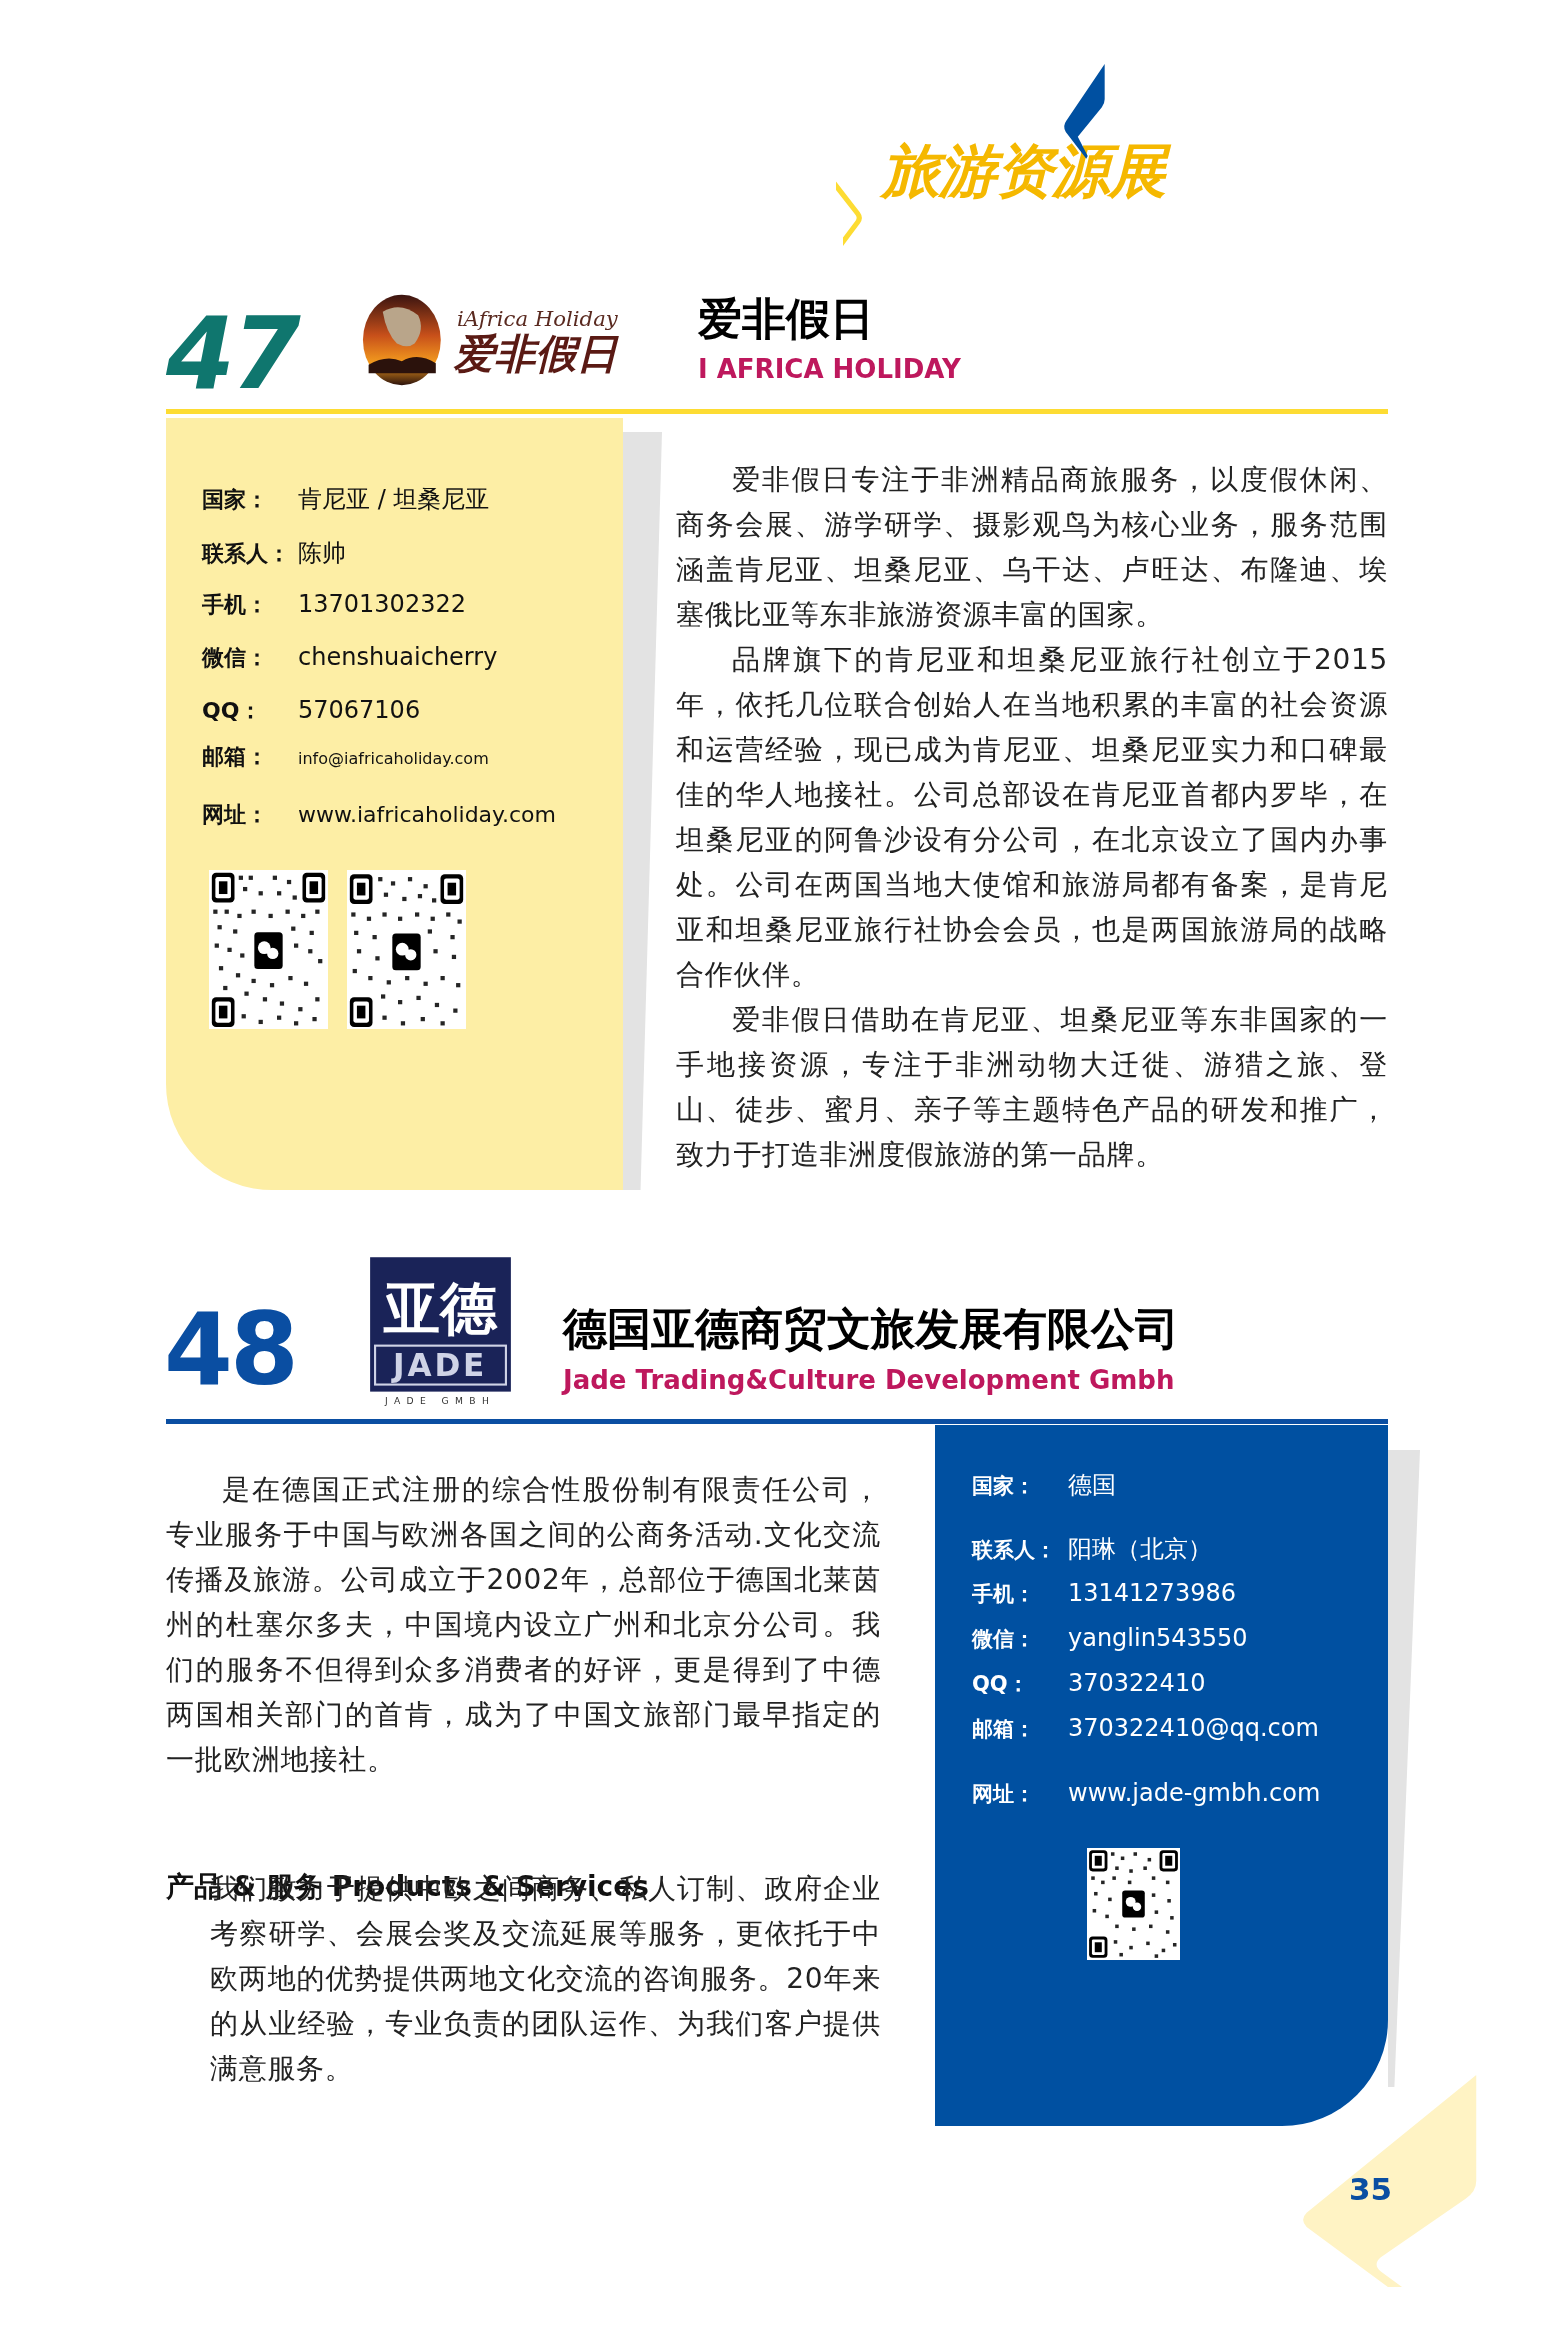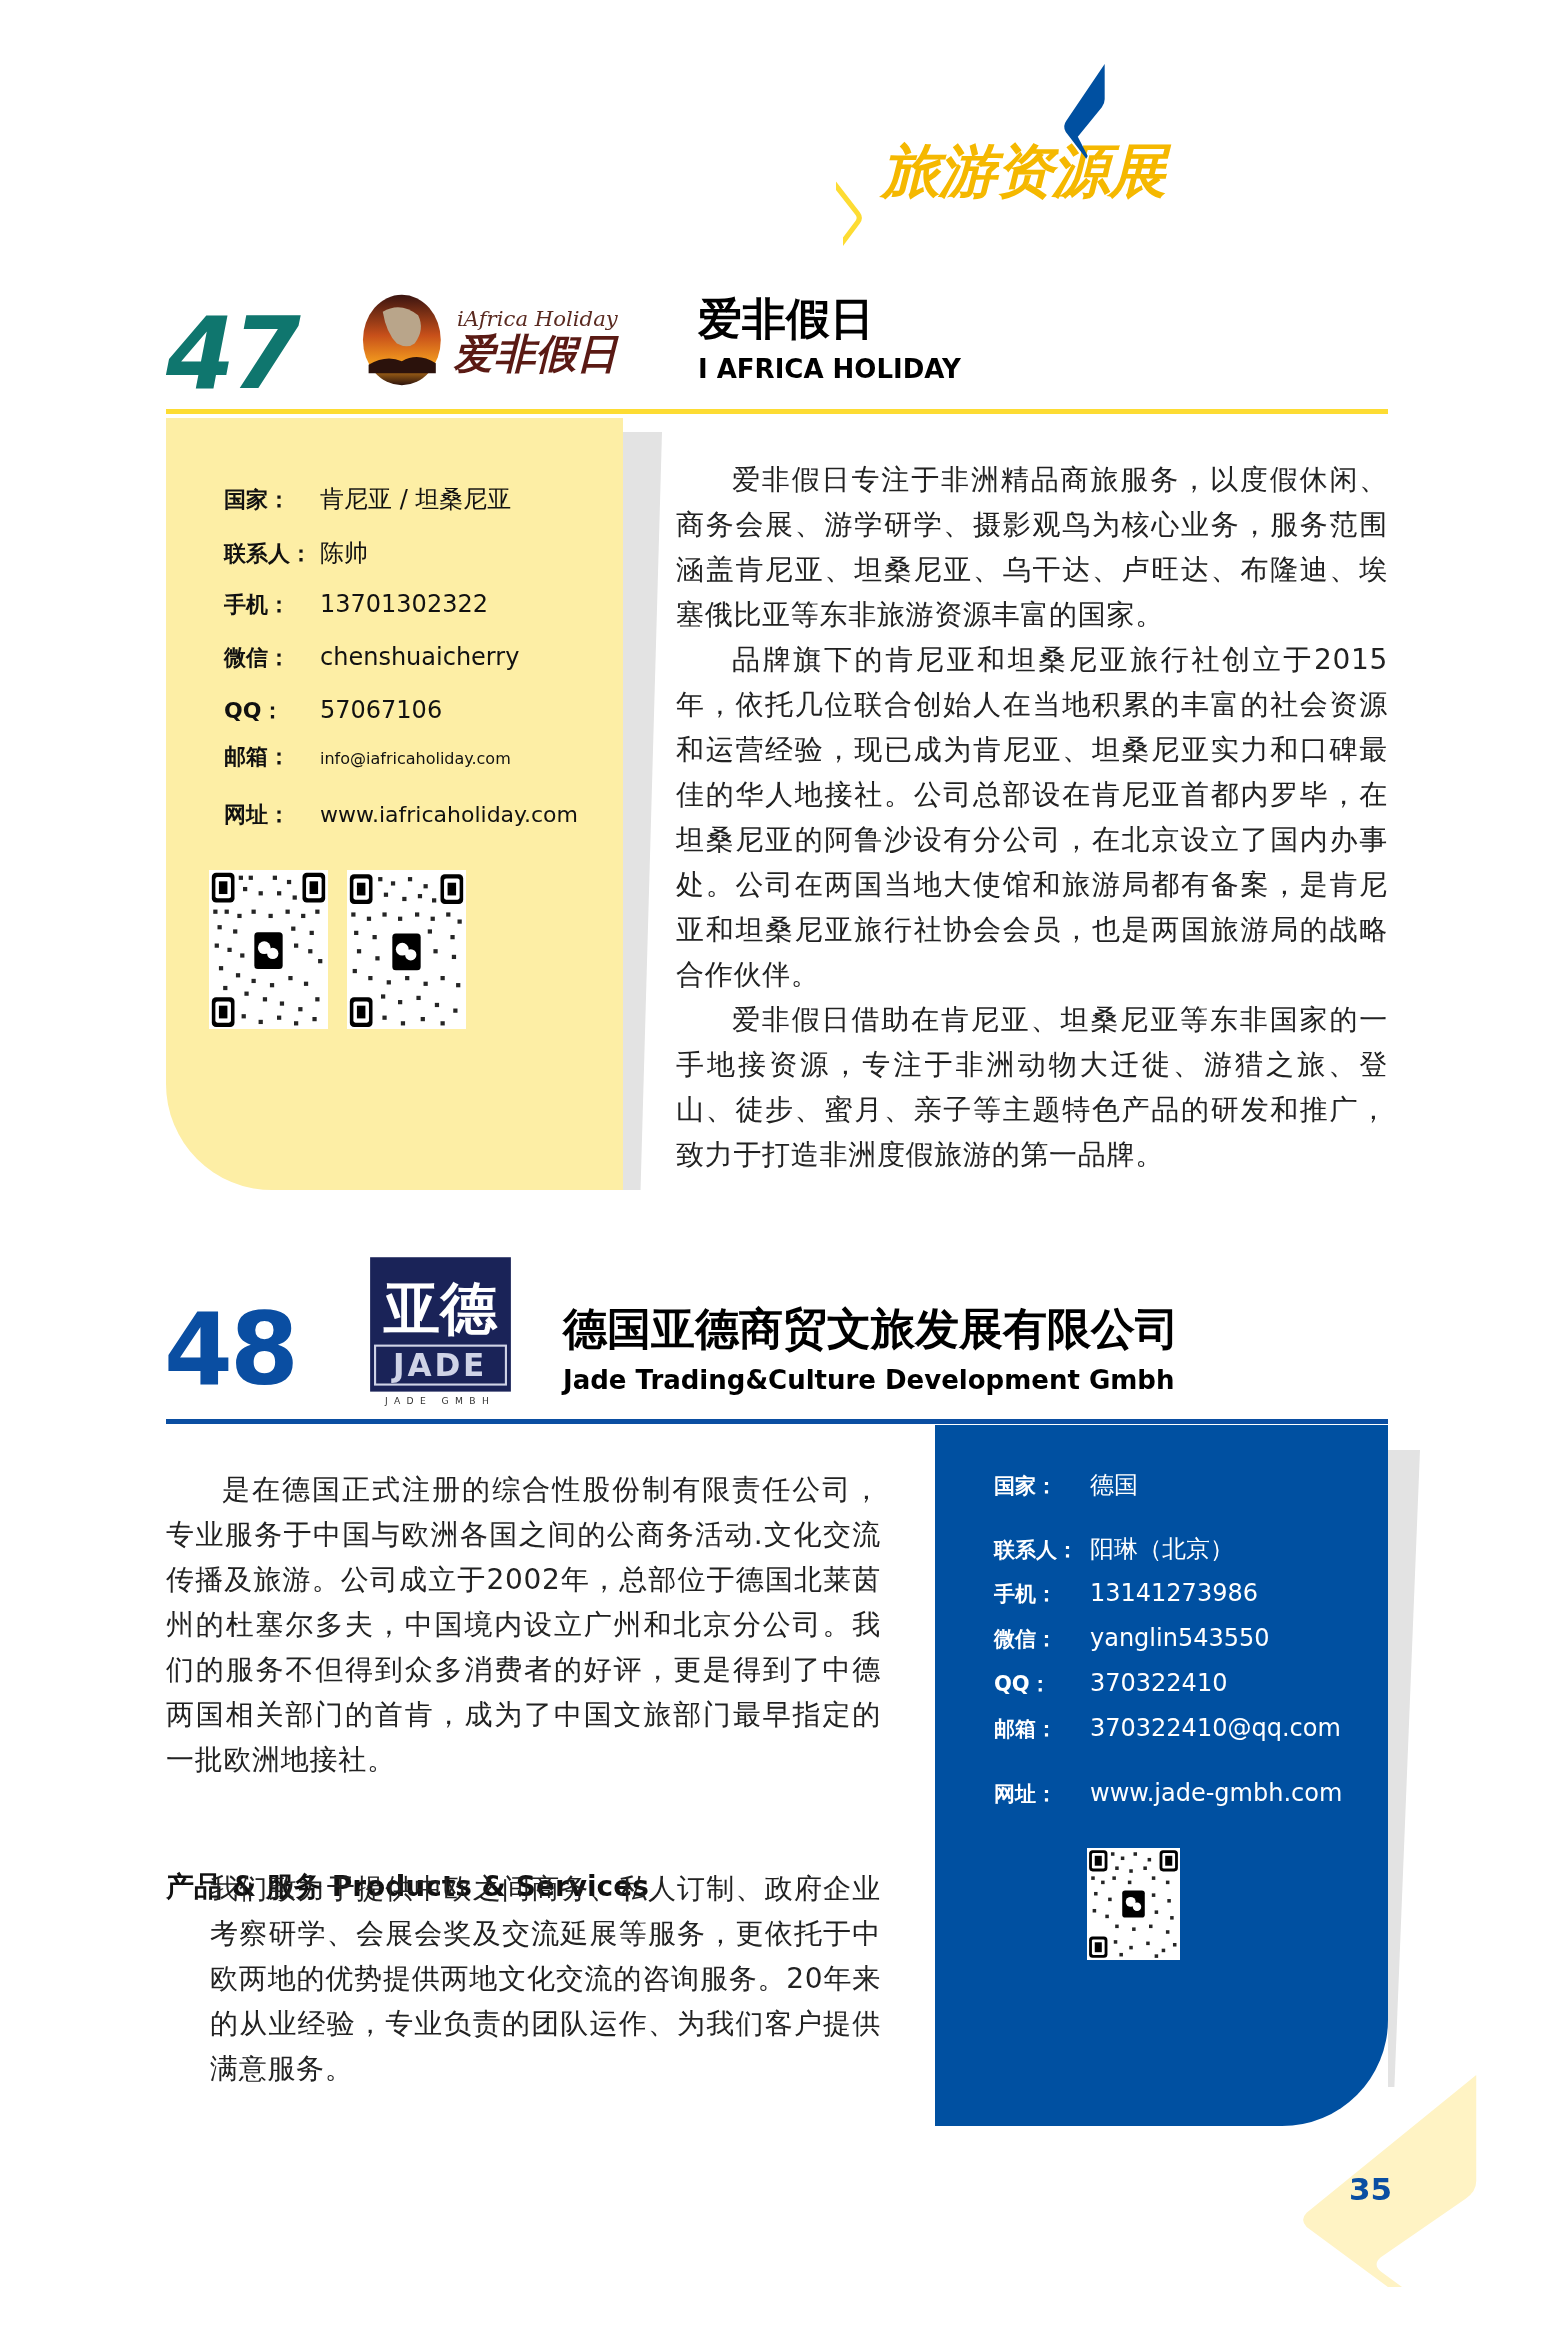--- a/index.html
+++ b/index.html
@@ -16,31 +16,31 @@
   
   .sec-num{position:absolute;font-family:"DejaVu Sans",sans-serif;font-weight:bold;line-height:1;}
   .num47{left:166px;top:304px;font-size:99px;color:#0f766e;letter-spacing:-2.8px;font-style:italic;}
   .num48{left:164px;top:1300px;font-size:99px;color:#0a4ea2;letter-spacing:-2.8px;}
 
   
   .logo47{position:absolute;left:358px;top:294px;width:290px;height:92px;}
   .logo48{position:absolute;left:368px;top:1257px;width:145px;height:149px;}
 
   .co-title{position:absolute;font-weight:bold;color:#000;line-height:1;}
-  .co-sub{position:absolute;font-weight:bold;color:#000000;line-height:1;font-family:"DejaVu Sans",sans-serif;}
+  .co-sub{position:absolute;font-weight:bold;color:#be185d;line-height:1;font-family:"DejaVu Sans",sans-serif;}
 
   .rule{position:absolute;height:5px;}
 
   
   .info-yellow{position:absolute;left:166px;top:418px;width:457px;height:772px;background:#fdeea5;border-bottom-left-radius:106px;}
   .shadow{position:absolute;background:#e3e3e3;}
   .info-blue{position:absolute;left:935px;top:1425px;width:453px;height:701px;background:#0050a1;border-bottom-right-radius:106px;}
 
   .kv{position:absolute;display:flex;align-items:baseline;}
-  .kv .k{font-weight:bold;font-size:22px;width:96px;flex:none;margin-left:22px;}
+  .kv .k{font-weight:bold;font-size:22px;width:96px;flex:none;}
   .kv .v{font-size:24px;font-family:"DejaVu Sans",sans-serif;}
   .kv.yellow .k{color:#111;}
   .kv.yellow .v{color:#111;margin-top:16px;}
   .kv.blue .k{color:#fff;font-size:21px;}
   .kv.blue .v{color:#fff;font-size:24px;}
 
   .para{position:absolute;font-size:28px;line-height:45px;color:#222;letter-spacing:0.7px;text-align:justify;}
   .para p{text-indent:2em;}
   .para p.noindent{text-indent:0;margin-left:44px;}
 

